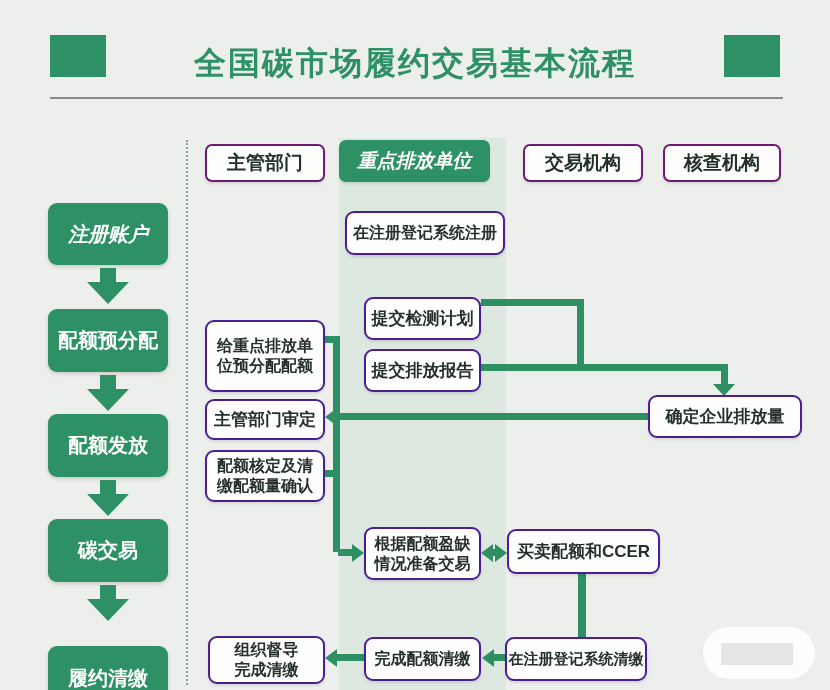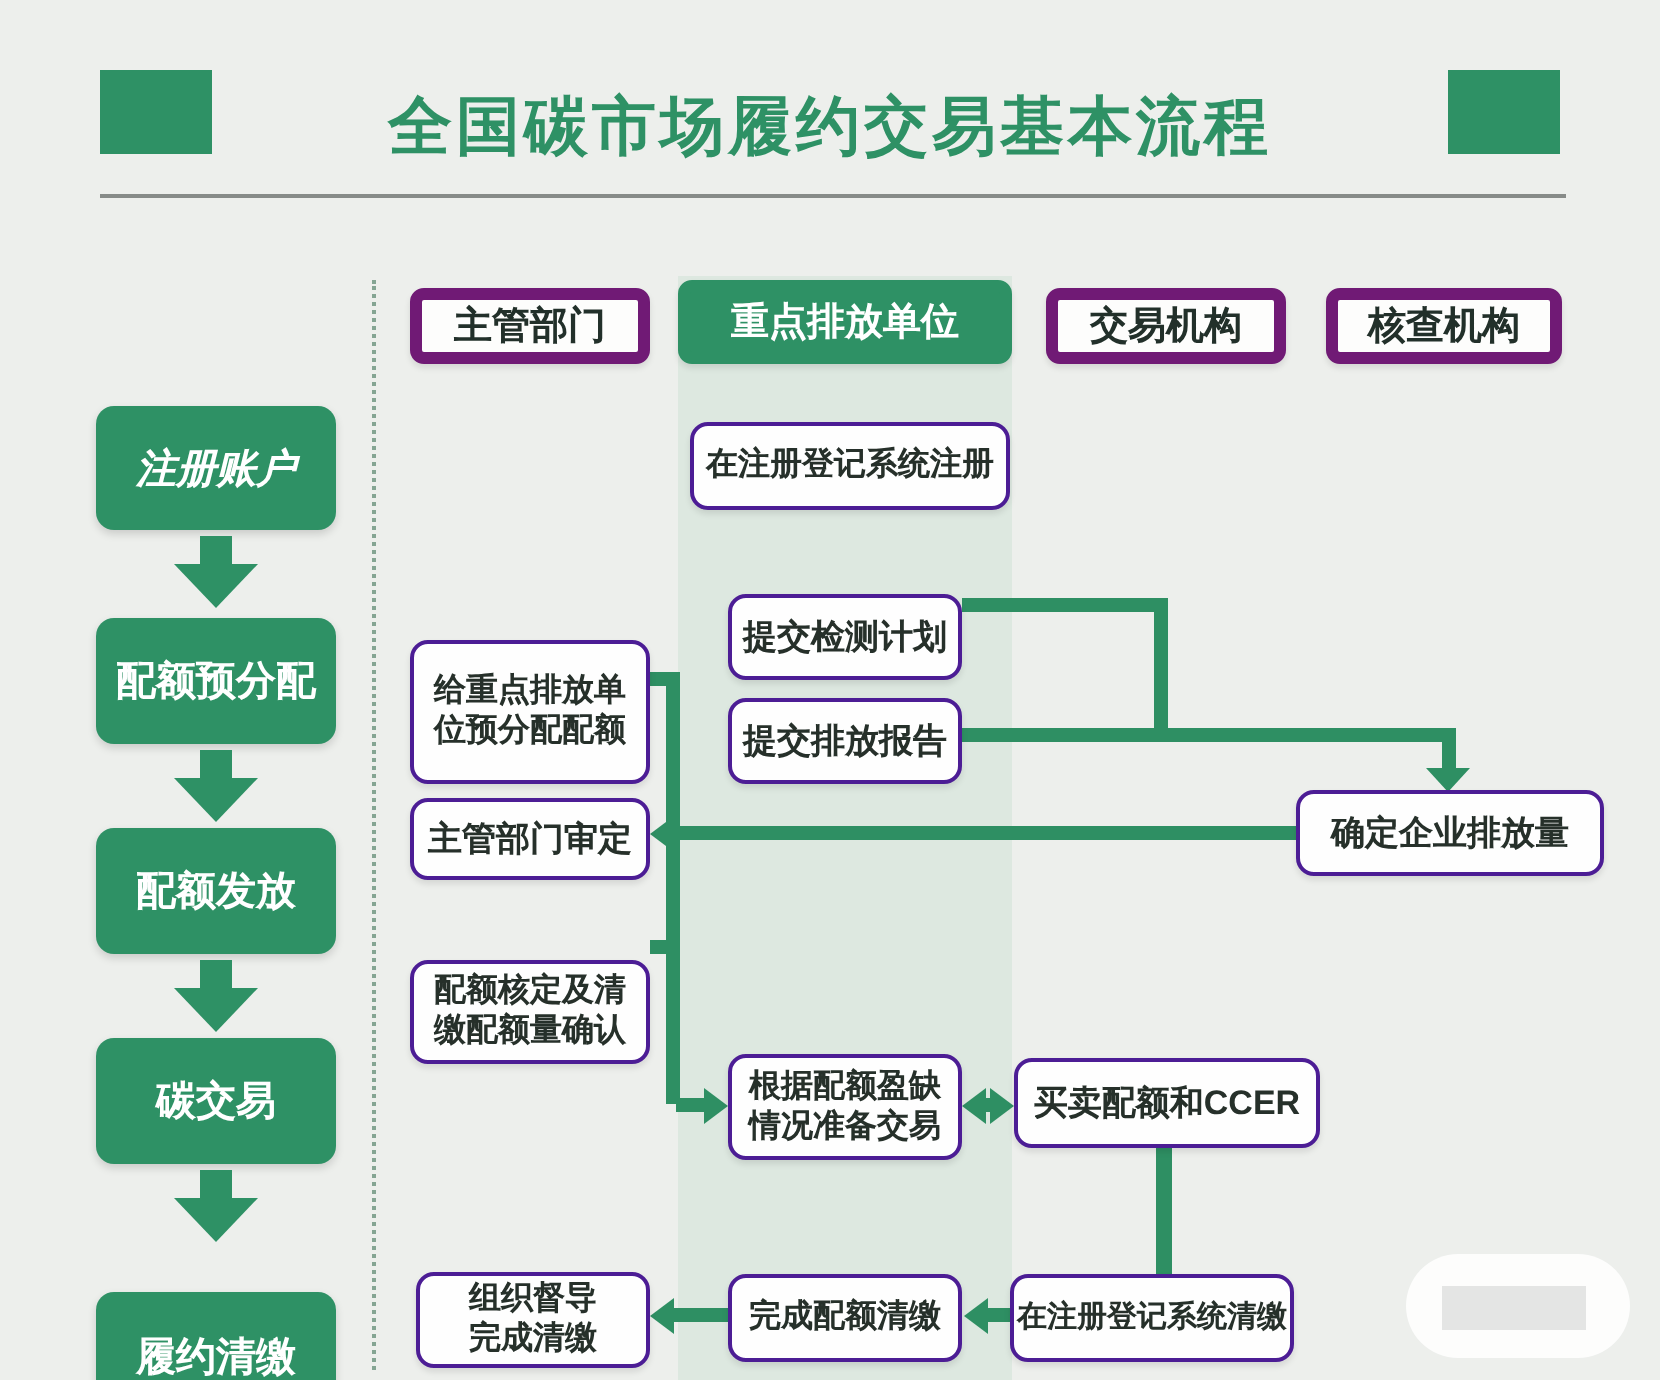--- a/index.html
+++ b/index.html
@@ -11,21 +11,21 @@
   .main-title{position:absolute;left:110px;right:110px;top:26px;text-align:center;
     font-size:32px;font-weight:bold;color:#2e9165;letter-spacing:2px;white-space:nowrap;margin-top:16px;}
   .title-rule{position:absolute;left:50px;top:97px;width:733px;height:2px;background:#646a67;opacity:.75;}
 
   
   .dash-sep{position:absolute;left:186px;top:140px;height:545px;width:0;border-left:2px dotted #85a593;}
   .col-band{position:absolute;left:339px;top:138px;width:167px;height:552px;background:#dde8e0;}
 
   
   .col-head{position:absolute;display:flex;align-items:center;justify-content:center;
-    background:#fdfdfc;border:6px solid #701a75;border-radius:7px;
+    background:#fdfdfc;border:2px solid #701a75;border-radius:7px;
     font-size:19px;font-weight:bold;color:#22302a;box-sizing:border-box;
     box-shadow:0 2px 3px rgba(0,0,0,.10);}
   .col-head.hl{background:#2e9165;border-color:#2e9165;color:#ffffff;}
 
   
   .stage-box{position:absolute;left:48px;width:120px;display:flex;align-items:center;justify-content:center;
     background:#2e9165;border-radius:9px;color:#fff;font-size:20px;font-weight:bold;
     box-shadow:0 2px 4px rgba(0,0,0,.15);}
   .flow-arrow .stem{position:absolute;left:100px;width:16px;height:15px;background:#2e9165;}
   .flow-arrow .head{position:absolute;left:87px;width:0;height:0;
@@ -56,21 +56,21 @@
 
   <div class="title-sq" style="left:50px;top:35px;"></div>
   <div class="main-title">全国碳市场履约交易基本流程</div>
   <div class="title-sq" style="left:724px;top:35px;"></div>
   <div class="title-rule"></div>
 
   <div class="dash-sep"></div>
   <div class="col-band"></div>
 
   <div class="col-head" style="left:205px;top:144px;width:120px;height:38px;">主管部门</div>
-  <div class="col-head hl" style="left:339px;top:140px;width:167px;height:42px;">重点排放单位</div>
+  <div class="col-head hl" style="left:339px;top:140px;width:151px;height:42px;font-style:italic;">重点排放单位</div>
   <div class="col-head" style="left:523px;top:144px;width:120px;height:38px;">交易机构</div>
   <div class="col-head" style="left:663px;top:144px;width:118px;height:38px;">核查机构</div>
 
   <div class="stage-box" style="top:203px;height:62px;font-style:italic;">注册账户</div>
   <div class="flow-arrow">
     <div class="stem" style="top:268px;"></div>
       <div class="head" style="top:282px;"></div>
   </div>
   <div class="stage-box" style="top:309px;height:63px;">配额预分配</div>
   <div class="flow-arrow">
@@ -114,21 +114,21 @@
   <div class="arr left" style="left:482px;top:649px;"></div>
   <div class="line" style="left:336px;top:654px;width:29px;height:7px;"></div>
   <div class="arr left" style="left:325px;top:649px;"></div>
 
   <div class="node" style="left:345px;top:211px;width:160px;height:44px;font-size:16px;">在注册登记系统注册</div>
   <div class="node" style="left:364px;top:297px;width:117px;height:43px;font-size:17px;">提交检测计划</div>
   <div class="node" style="left:364px;top:349px;width:117px;height:43px;font-size:17px;">提交排放报告</div>
   <div class="node" style="left:205px;top:320px;width:120px;height:72px;font-size:16px;">给重点排放单
 位预分配配额</div>
   <div class="node" style="left:205px;top:399px;width:120px;height:41px;font-size:17px;">主管部门审定</div>
-  <div class="node" style="left:205px;top:450px;width:120px;height:52px;font-size:16px;margin-top:30px;">配额核定及清
+  <div class="node" style="left:205px;top:450px;width:120px;height:52px;font-size:16px;">配额核定及清
 缴配额量确认</div>
   <div class="node" style="left:648px;top:395px;width:154px;height:43px;font-size:17px;">确定企业排放量</div>
   <div class="node" style="left:364px;top:527px;width:117px;height:53px;font-size:16px;">根据配额盈缺
 情况准备交易</div>
   <div class="node" style="left:507px;top:529px;width:153px;height:45px;font-size:17px;">买卖配额和CCER</div>
   <div class="node" style="left:208px;top:636px;width:117px;height:48px;font-size:16px;">组织督导
 完成清缴</div>
   <div class="node" style="left:364px;top:637px;width:117px;height:44px;font-size:16px;">完成配额清缴</div>
   <div class="node" style="left:505px;top:637px;width:142px;height:44px;font-size:15px;">在注册登记系统清缴</div>
 

